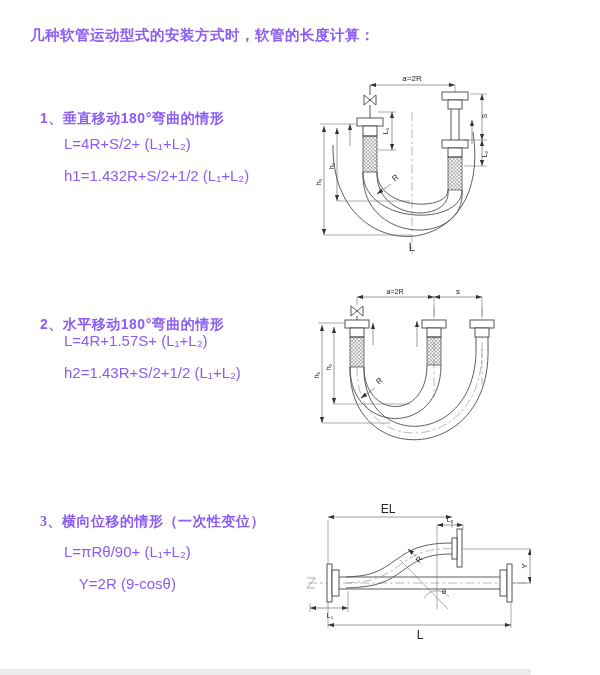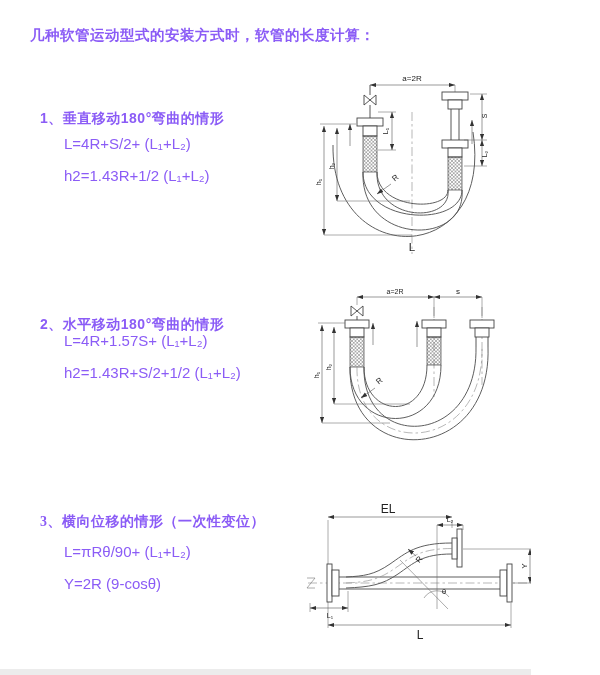--- a/index.html
+++ b/index.html
@@ -27,21 +27,21 @@
 </head>
 <body>
 
 <div class="page">
 
   <div class="title">几种软管运动型式的安装方式时，软管的长度计算：</div>
 
   <div class="sec-heading" style="left:40px;top:110px;">1、垂直移动180°弯曲的情形</div>
   <div class="formulas" style="left:64px;top:128px;">
     <div class="formula">L=4R+S/2+ (L₁+L₂)</div>
-    <div class="formula">h2=1.43R+1/2 (L₁+L₂)</div>
+    <div class="formula">h1=1.432R+S/2+1/2 (L₁+L₂)</div>
   </div>
 
   <svg class="diagram" style="left:312px;top:70px;" width="280" height="192" viewBox="0 0 280 192">
     <defs>
       <pattern id="hp1" width="3.5" height="3.5" patternUnits="userSpaceOnUse">
         <path d="M0,3.5L3.5,0M0,0L3.5,3.5" stroke="#666" stroke-width="0.5"></path>
       </pattern>
       <marker id="ae1" markerWidth="8" markerHeight="6" refX="6.4" refY="2.2" orient="auto" markerUnits="userSpaceOnUse">
         <path d="M0,0L6.5,2.2L0,4.4Z" fill="#333"></path>
       </marker>
@@ -169,21 +169,21 @@
     <line class="thin" x1="24" y1="119" x2="100" y2="119"></line>
     <line class="thin" x1="12" y1="138" x2="80" y2="138"></line>
     <text class="dimtxt" transform="rotate(-90 9 90)" x="9" y="90" text-anchor="middle">h₁</text>
     <text class="dimtxt" transform="rotate(-90 21 82)" x="21" y="82" text-anchor="middle">h₂</text>
 
     <text class="dimtxt8" transform="rotate(-40 71 98)" x="71" y="98" text-anchor="middle">R</text>
     <line class="dim" x1="65" y1="103" x2="51" y2="113" marker-end="url(#ae2)"></line>
   </svg>
 
   <div class="sec-heading" style="left:40px;top:513px;font-family:Liberation Serif, serif;">3、横向位移的情形（一次性变位）</div>
-  <div class="formulas" style="left:64px;top:536px;">
+  <div class="formulas" style="left:64px;top:536px;text-align:center;">
     <div class="formula">L=πRθ/90+ (L₁+L₂)</div>
     <div class="formula">Y=2R (9-cosθ)</div>
   </div>
 
   <svg class="diagram" style="left:300px;top:497px;" width="295" height="170" viewBox="0 0 295 170">
     <defs>
       <marker id="ae3" markerWidth="8" markerHeight="6" refX="6.4" refY="2.2" orient="auto" markerUnits="userSpaceOnUse">
         <path d="M0,0L6.5,2.2L0,4.4Z" fill="#333"></path>
       </marker>
       <marker id="as3" markerWidth="8" markerHeight="6" refX="6.4" refY="2.2" orient="auto-start-reverse" markerUnits="userSpaceOnUse">

